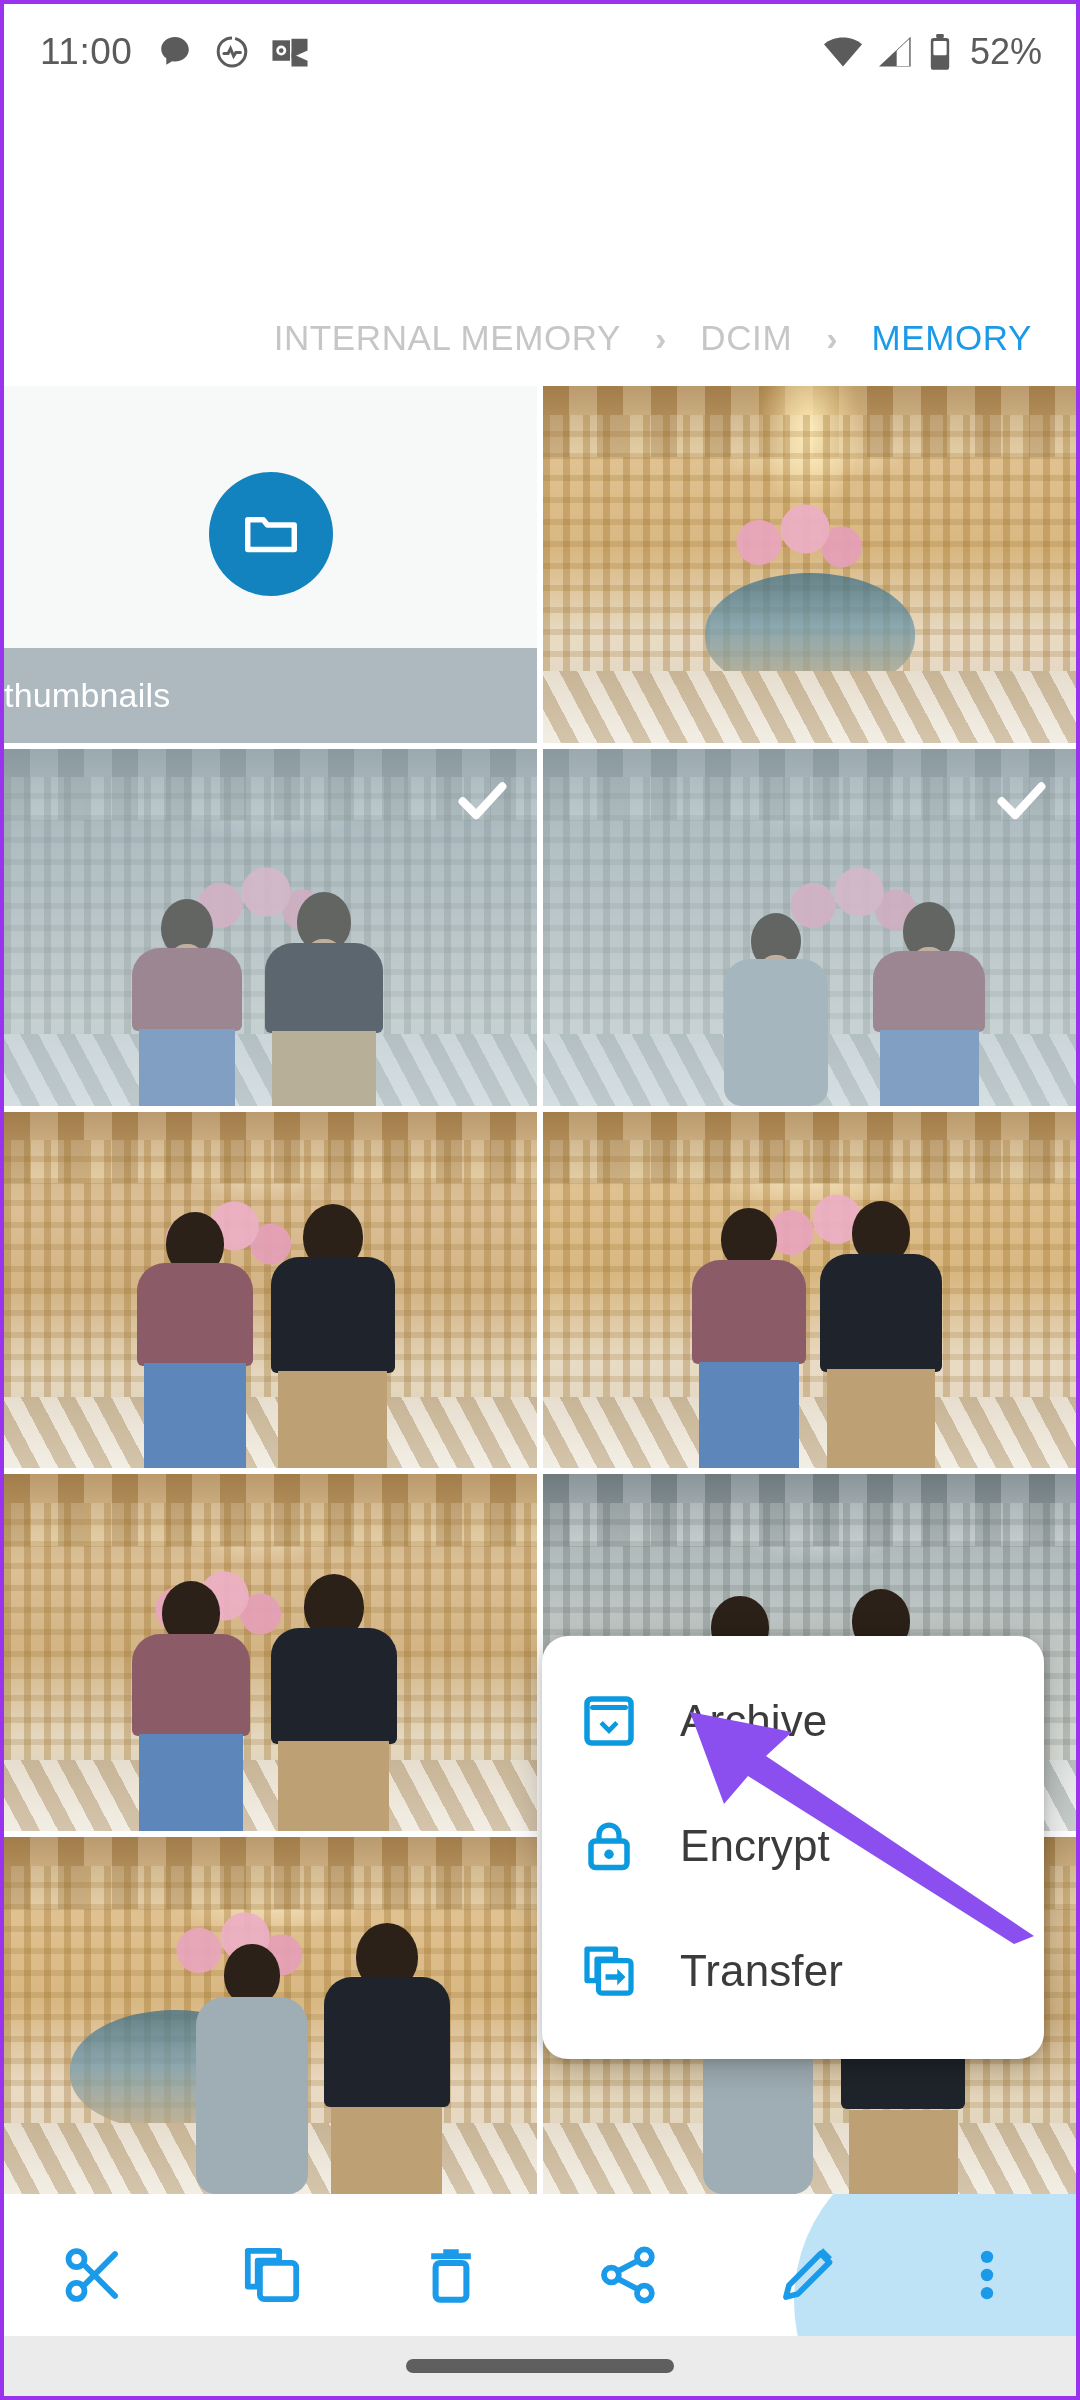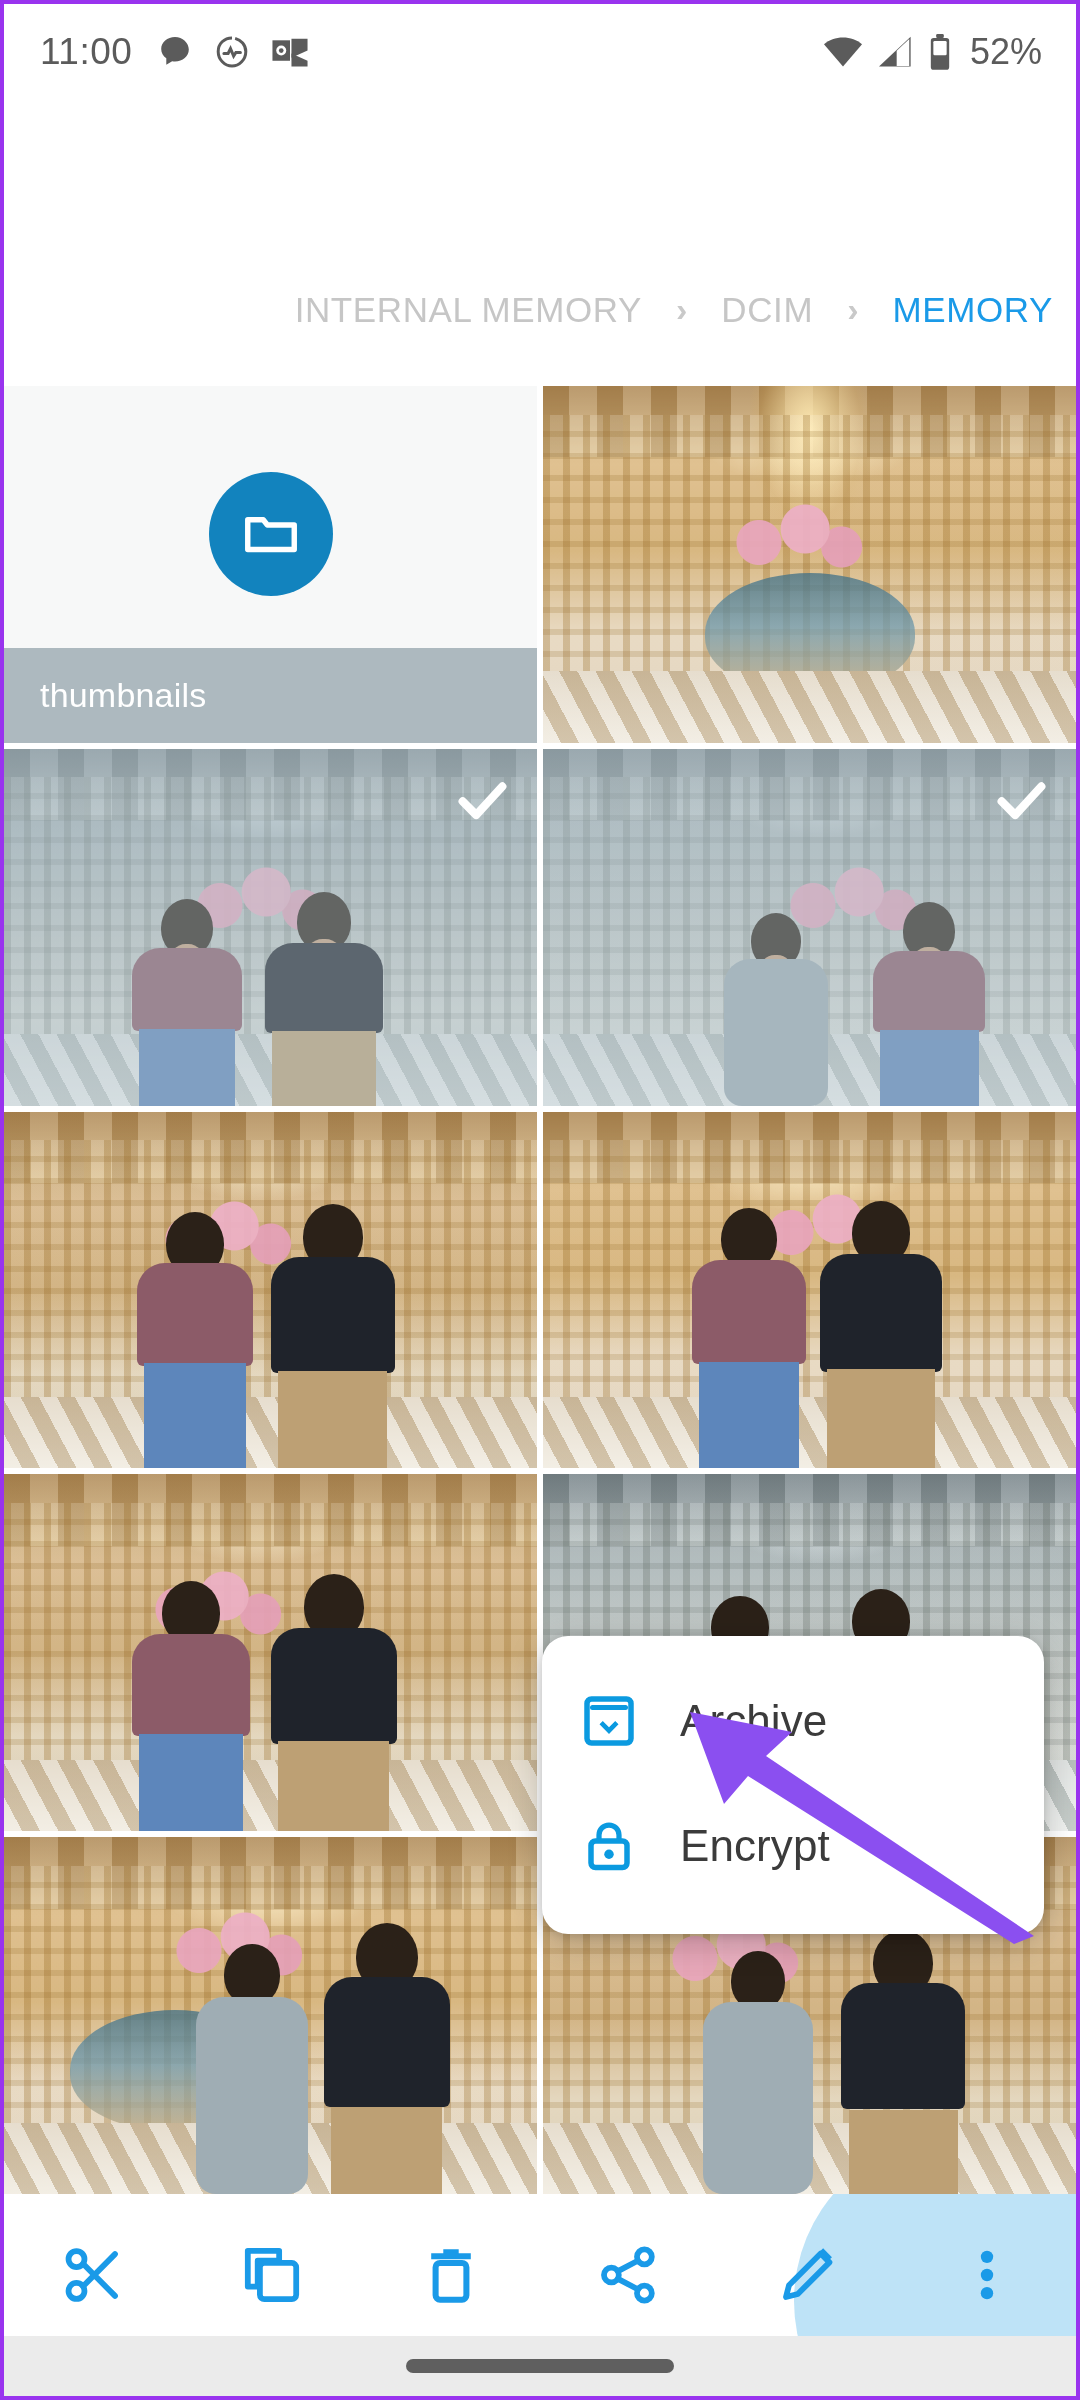--- a/index.html
+++ b/index.html
@@ -102,23 +102,23 @@
     cursor: pointer;
   }
 
   
   #breadcrumb {
     position: absolute;
     top: 286px; left: 4px; right: 0;
     height: 96px;
     background: #ffffff;
     display: flex;
-    align-items: flex-start;
+    align-items: center;
     justify-content: flex-end;
-    padding-right: 23px;
+    padding-right: 44px;
   }
   .crumb {
     font-size: 35px;
     letter-spacing: 0.6px;
     cursor: pointer;
     white-space: nowrap;
   }
   .crumb.muted { color: #c6c6c6; }
   .crumb.active { color: #1a9ae8; }
   .crumb-sep {
@@ -163,21 +163,20 @@
     justify-content: center;
     margin-bottom: 60px;
   }
   .folder-label-bar {
     position: absolute;
     left: 0; right: 0; bottom: 0;
     height: 95px;
     background: #adb9bf;
     display: flex;
     align-items: center;
-    padding-left: 36px;
   }
   .folder-label {
     color: #ffffff;
     font-size: 34px;
     letter-spacing: 0.2px;
   }
 
   
   .photo { position: absolute; inset: 0; }
 
@@ -667,20 +666,30 @@
       <span class="menu-icon">
         <svg width="60" height="60" viewBox="0 0 24 24">
           <path fill="none" stroke="#0b9ae0" stroke-width="2.1" d="M8 10V7.6a4 4 0 018 0V10"></path>
           <rect x="4.8" y="10" width="14.4" height="10.6" rx="1.8" fill="none" stroke="#0b9ae0" stroke-width="2.2"></rect>
           <circle cx="12" cy="15.3" r="1.9" fill="#0b9ae0"></circle>
         </svg>
       </span>
       <span class="menu-label">Encrypt</span>
     </div>
 
+    <div class="menu-item">
+      <span class="menu-icon">
+        <svg width="60" height="60" viewBox="0 0 24 24">
+          <path fill="none" stroke="#0b9ae0" stroke-width="2.1" stroke-linejoin="round" d="M3.2 3.2h11.4v4H7.2v8.6H3.2z"></path>
+          <rect x="7.8" y="7.8" width="13" height="13" rx="1.3" fill="none" stroke="#0b9ae0" stroke-width="2.1"></rect>
+          <path fill="#0b9ae0" d="M10.6 13.3h4.7v-2.2l3.3 3.3-3.3 3.3v-2.2h-4.7z"></path>
+        </svg>
+      </span>
+      <span class="menu-label">Transfer</span>
+    </div>
 
 
   </div>
 
   <svg id="annot-arrow" viewBox="0 0 370 260">
     <path fill="#8b4ff0" d="M16 28 L118 48 L92 72 L360 252 L340 260 L74 92 L50 120 Z"></path>
   </svg>
 
   <div id="bottom-toolbar">
     <div id="toolbar-ripple"></div>

